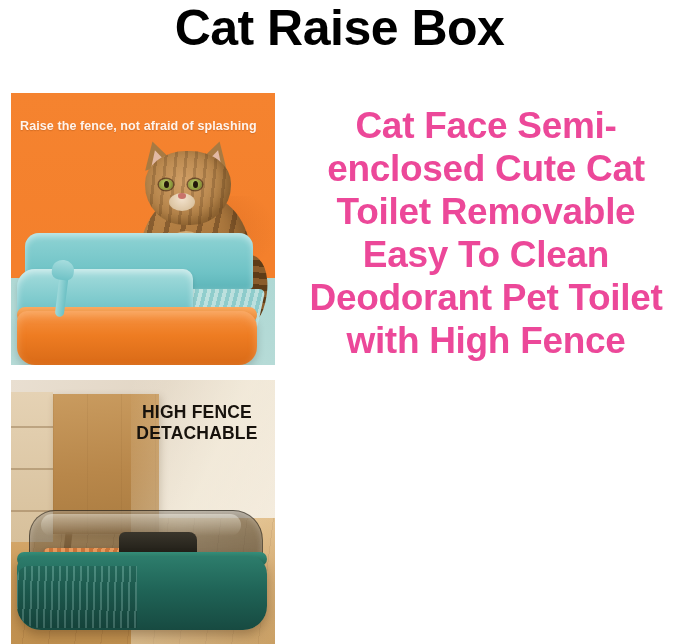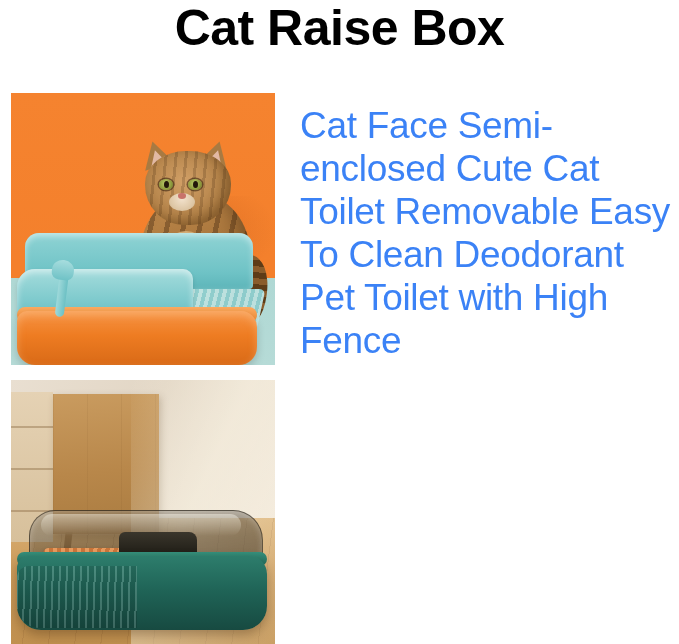--- a/index.html
+++ b/index.html
@@ -291,25 +291,25 @@
     background: linear-gradient(180deg,#2A271F,#100E09);
     border-radius: 4px;
   }
 
   
   .description {
     position: absolute;
     left: 300px;
     top: 105px;
     width: 372px;
-    text-align: left;
+    text-align: center;
     font-size: 37px;
     line-height: 1.16;
-    color: #3b82f6;
-    font-weight: normal;
+    color: #ec4899;
+    font-weight: bold;
     letter-spacing: -0.3px;
     font-family: "Liberation Sans", sans-serif;
   }
 </style>
 </head>
 <body>
 
 <div class="page-title">Cat Raise Box</div>
 
 <div class="gallery">
@@ -343,36 +343,38 @@
 
     <div class="box1-fence-back"></div>
     <div class="box1-grate"></div>
     <div class="box1-litter"></div>
     <div class="box1-fence-front"></div>
     <div class="box1-rim"></div>
     <div class="box1-body"></div>
     <div class="scoop-handle"></div>
     <div class="scoop-head"></div>
 
+    <div class="p1-caption">Raise the fence, not afraid of splashing</div>
   </div>
 
   <div class="photo photo-2">
     <div class="p2-wall"></div>
     <div class="p2-floor"></div>
 
     <div class="cab-side">
       <div class="cab-line" style="top:34px"></div>
       <div class="cab-line" style="top:76px"></div>
       <div class="cab-line" style="top:118px"></div>
     </div>
     <div class="cab-front"></div>
     <div class="cab-leg leg-1"></div>
     <div class="cab-leg leg-2"></div>
     <div class="p2-sunlight"></div>
 
+    <div class="p2-caption">HIGH FENCE DETACHABLE</div>
 
     <div class="box2-hood"></div>
     <div class="box2-hood-gloss"></div>
     <div class="box2-grate"></div>
     <div class="box2-handle"></div>
     <div class="box2-handle-bar"></div>
     <div class="box2-rim"></div>
     <div class="box2-body"></div>
     <div class="box2-ribs"></div>
   </div>

